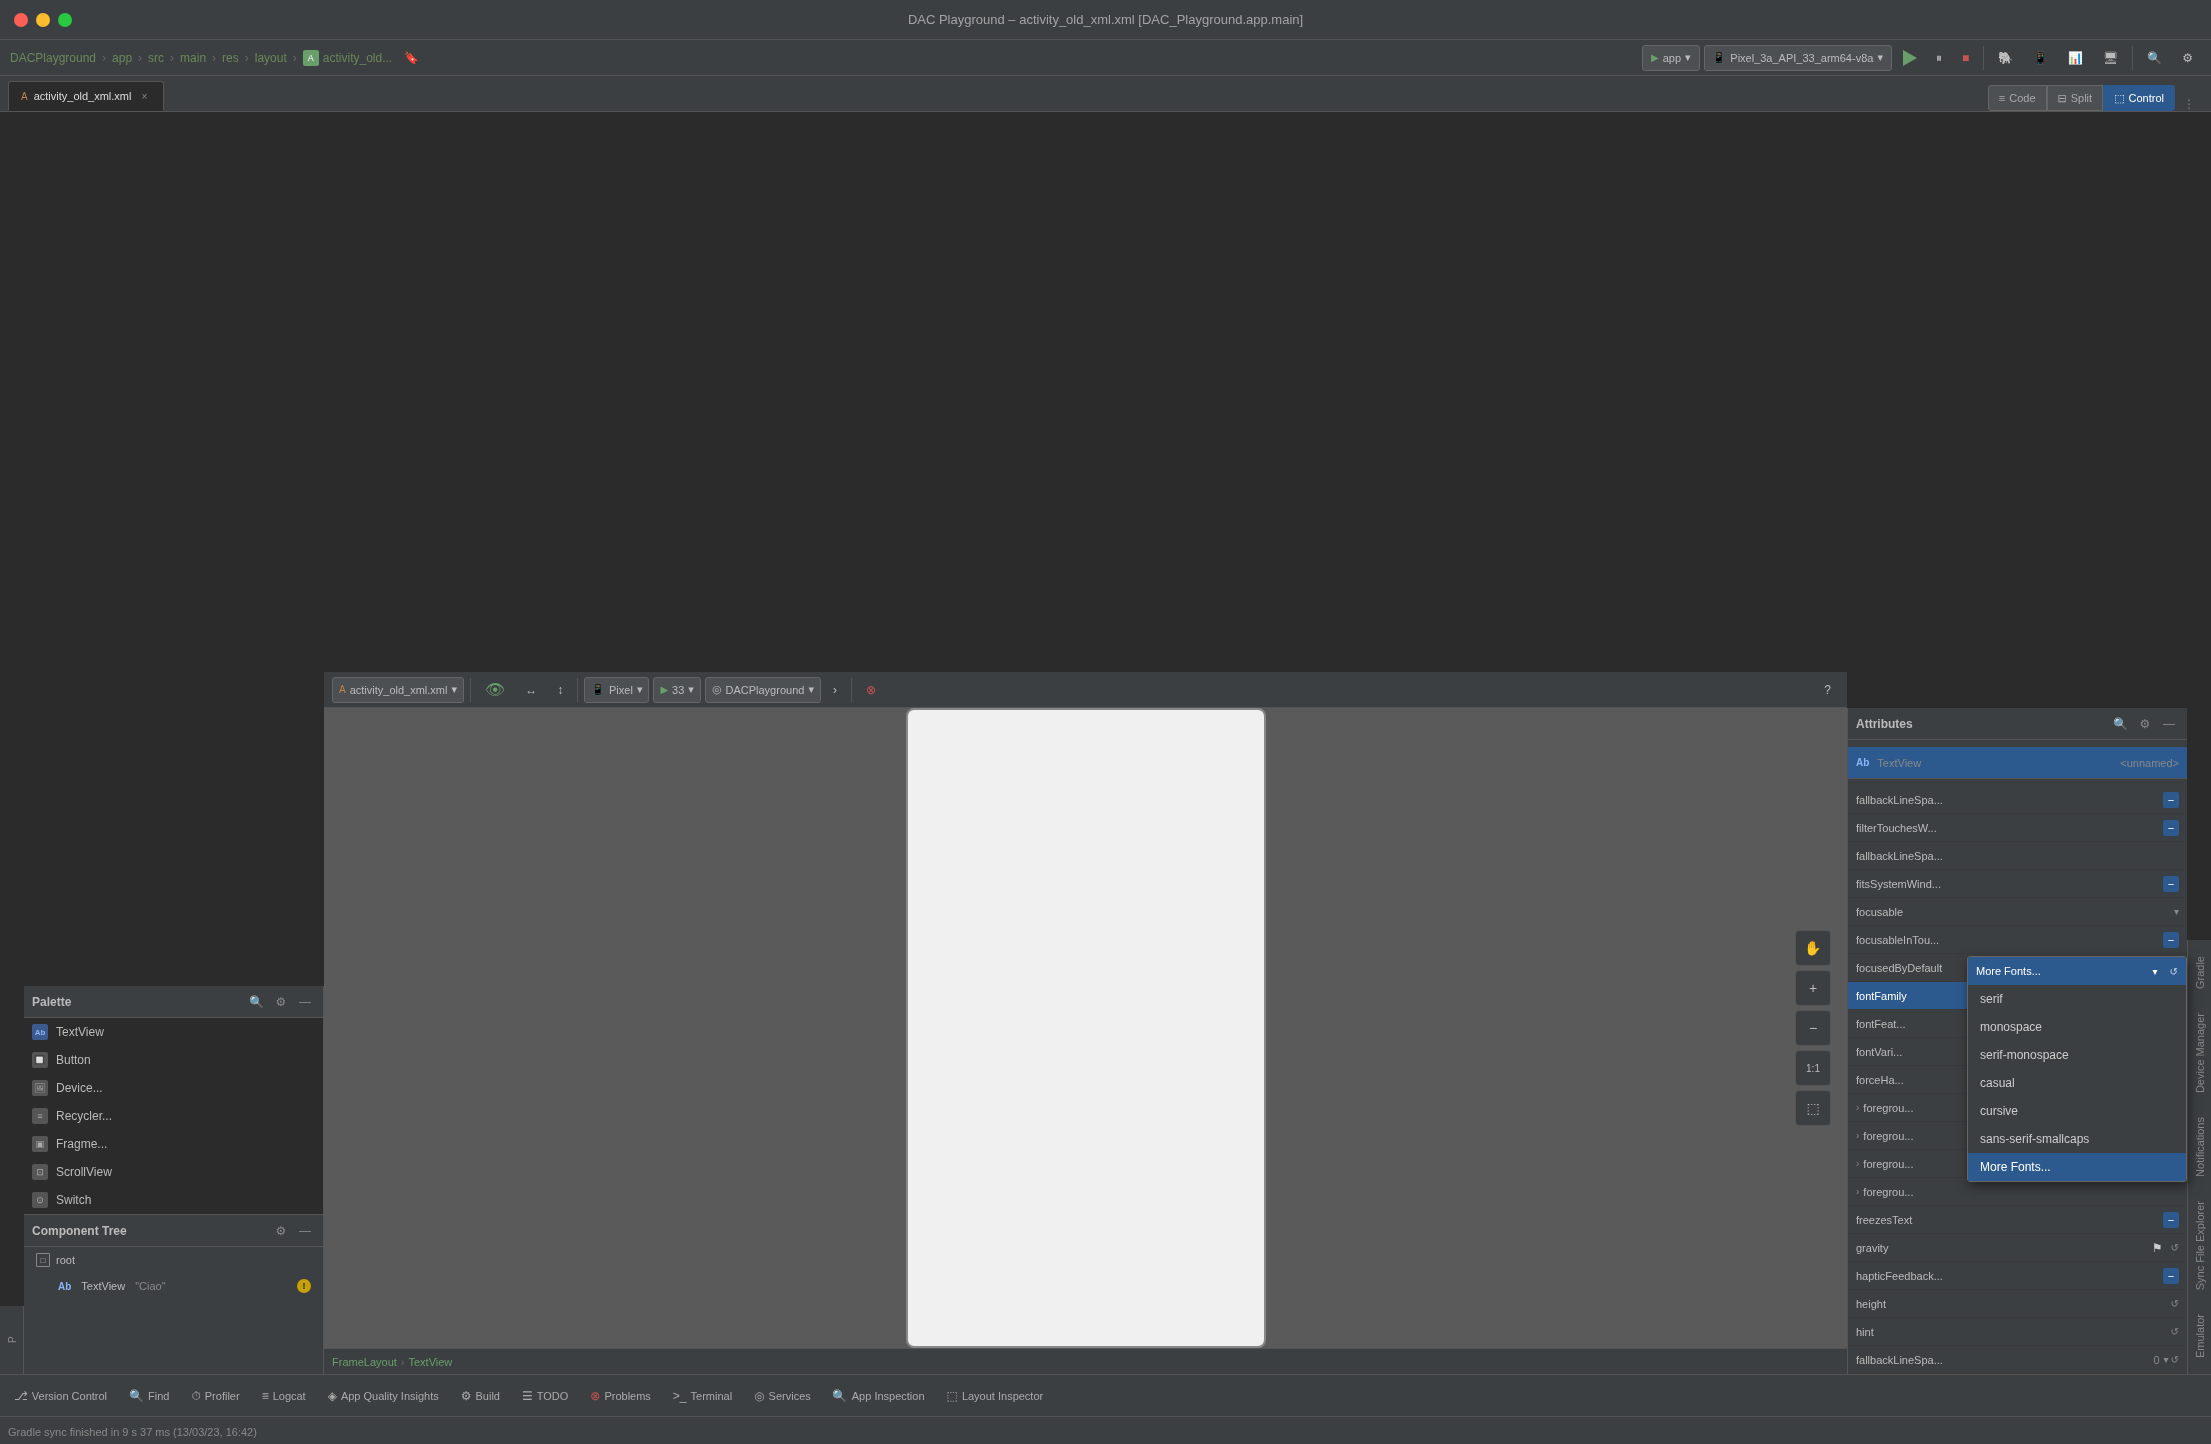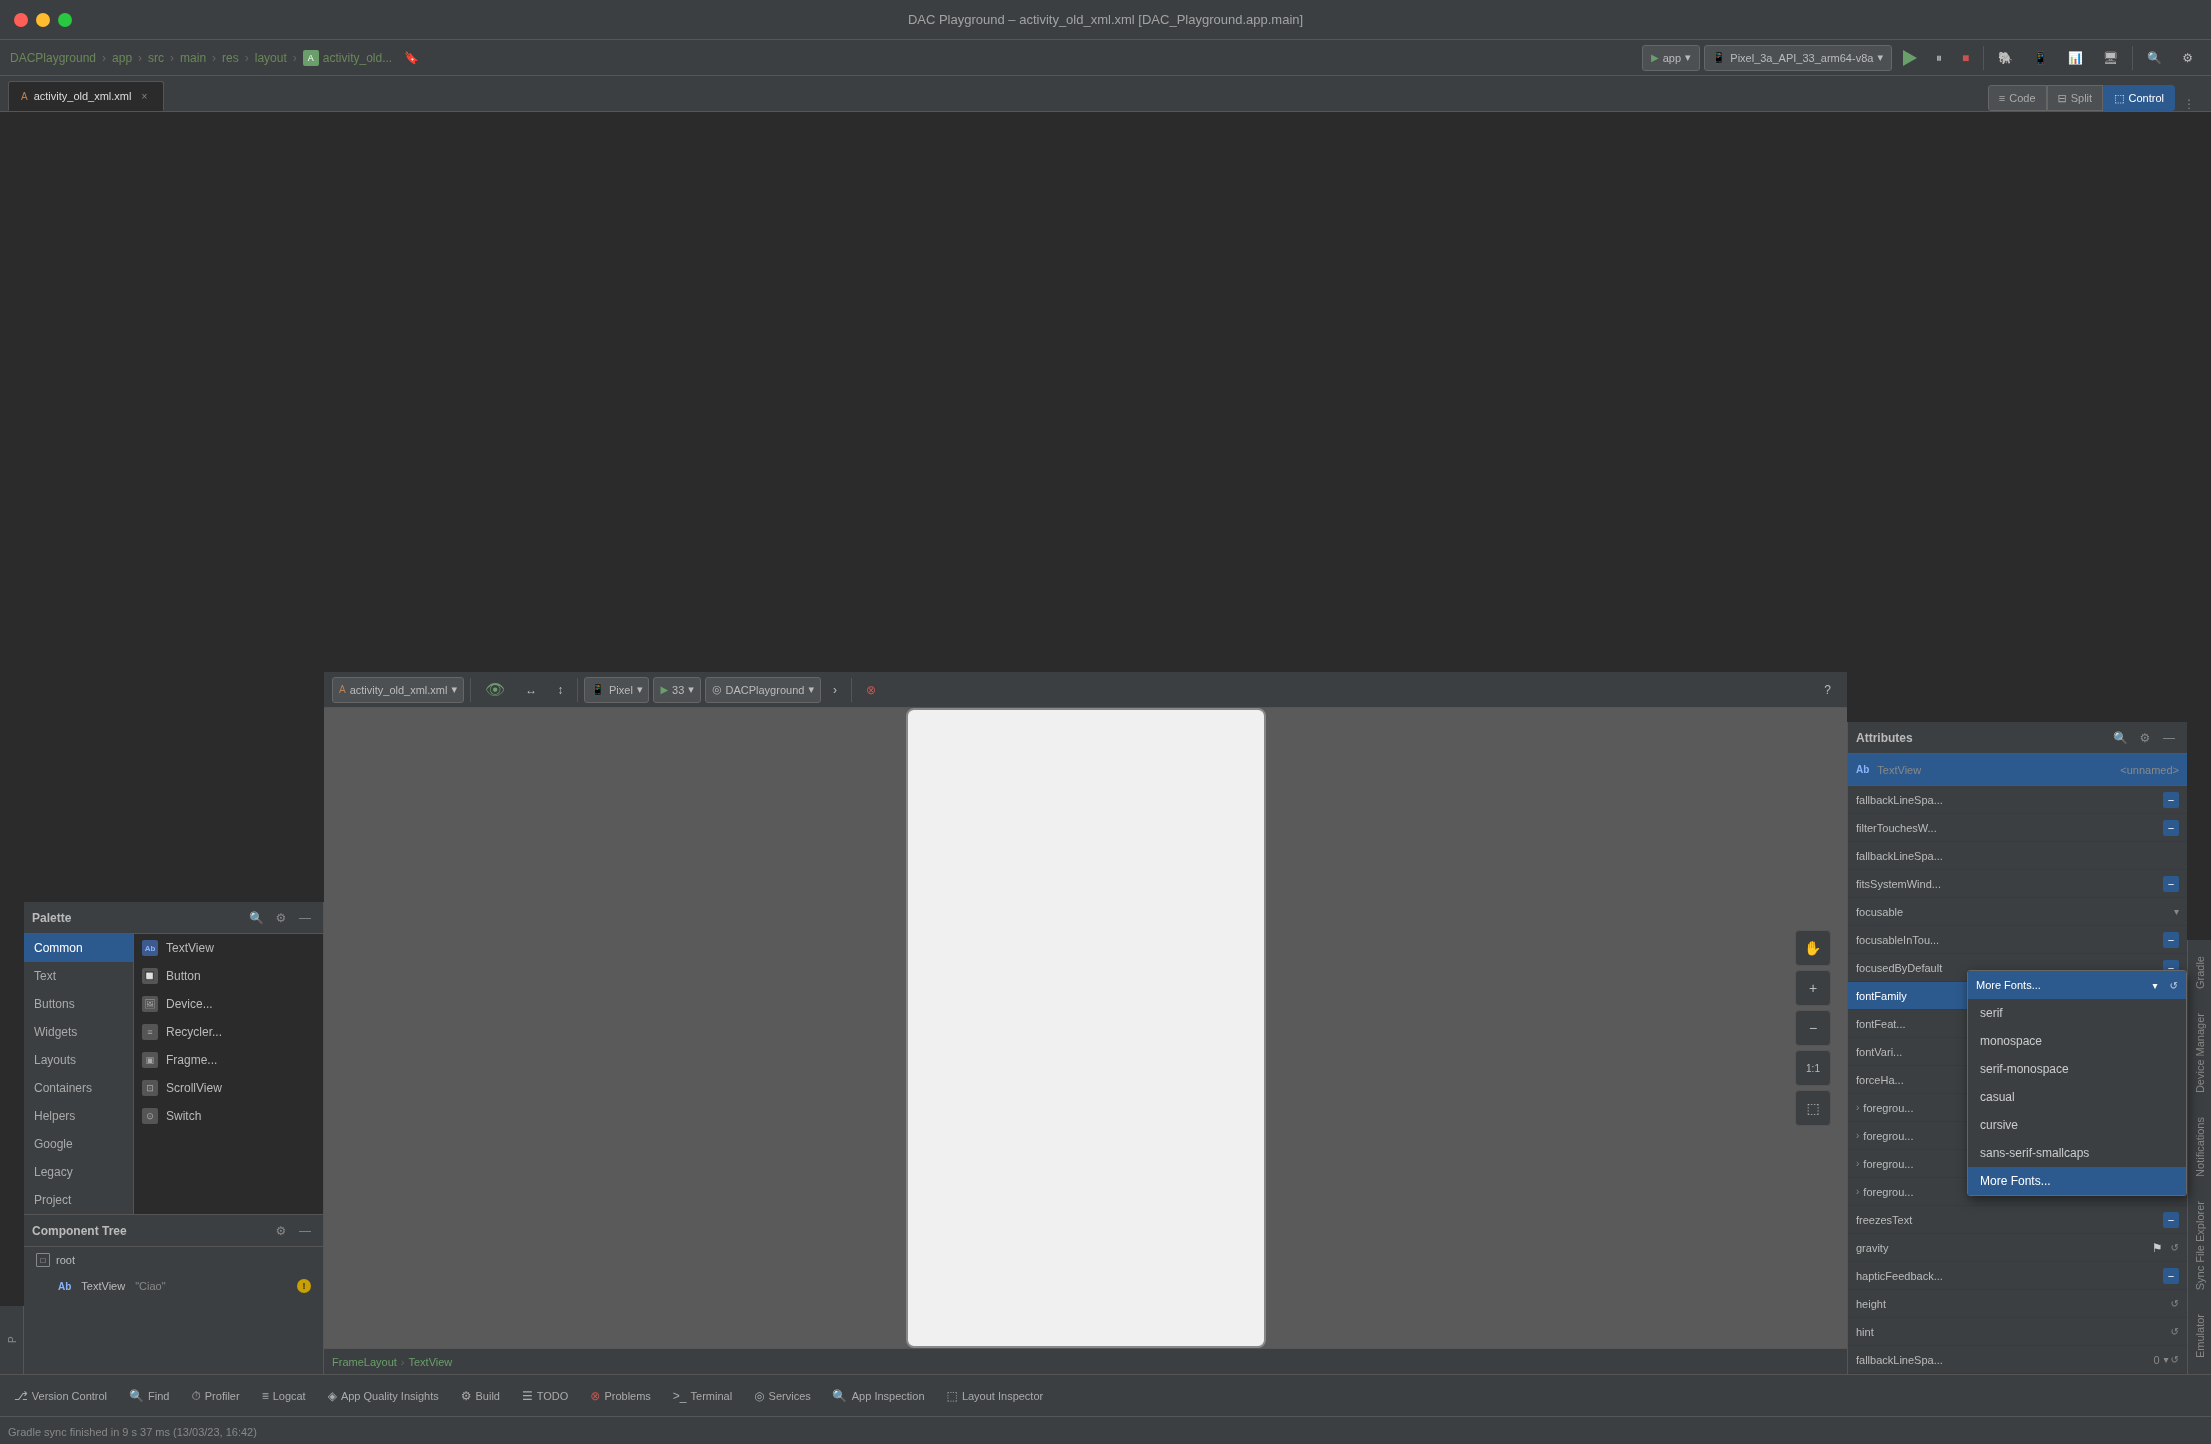--- a/index.html
+++ b/index.html
@@ -333,20 +333,21 @@
     }
 
     
     .right-panel {
       width: 340px;
       background: #3c3f41;
       border-left: 1px solid #555;
       display: flex;
       flex-direction: column;
       position: relative;
+      gap: 7px;
     }
 
     .attributes-header {
       height: 32px;
       display: flex;
       align-items: center;
       padding: 0 8px;
       border-bottom: 1px solid #555;
       gap: 4px;
     }
@@ -693,32 +694,20 @@
   <div style="display:flex; flex-direction:column; width:300px; border-right:1px solid #555;">
 
     <div class="palette-panel" style="flex:1; max-height:calc(100% - 160px);">
       <div class="panel-header">
         <span class="panel-title">Palette</span>
         <div class="panel-icon-btn">🔍</div>
         <div class="panel-icon-btn">⚙</div>
         <div class="panel-icon-btn">—</div>
       </div>
       <div class="palette-content">
-        <div class="palette-categories">
-          <div class="palette-category active">Common</div>
-          <div class="palette-category">Text</div>
-          <div class="palette-category">Buttons</div>
-          <div class="palette-category">Widgets</div>
-          <div class="palette-category">Layouts</div>
-          <div class="palette-category">Containers</div>
-          <div class="palette-category">Helpers</div>
-          <div class="palette-category">Google</div>
-          <div class="palette-category">Legacy</div>
-          <div class="palette-category">Project</div>
-        </div>
         <div class="palette-items">
           <div class="palette-item">
             <div class="palette-item-icon" style="background:#3c5a8e; color:#8ab4f8; font-size:8px; font-weight:bold;">Ab</div>
             <span>TextView</span>
           </div>
           <div class="palette-item">
             <div class="palette-item-icon" style="background:#555;">🔲</div>
             <span>Button</span>
           </div>
           <div class="palette-item">

